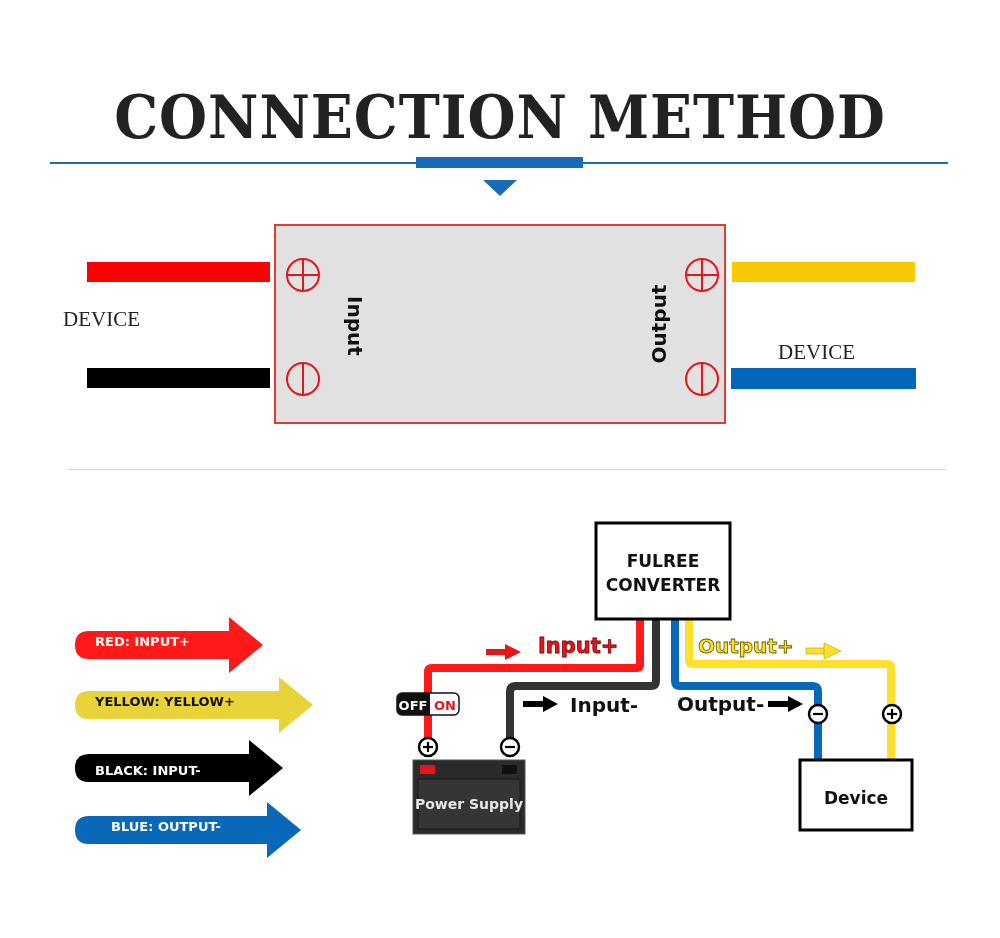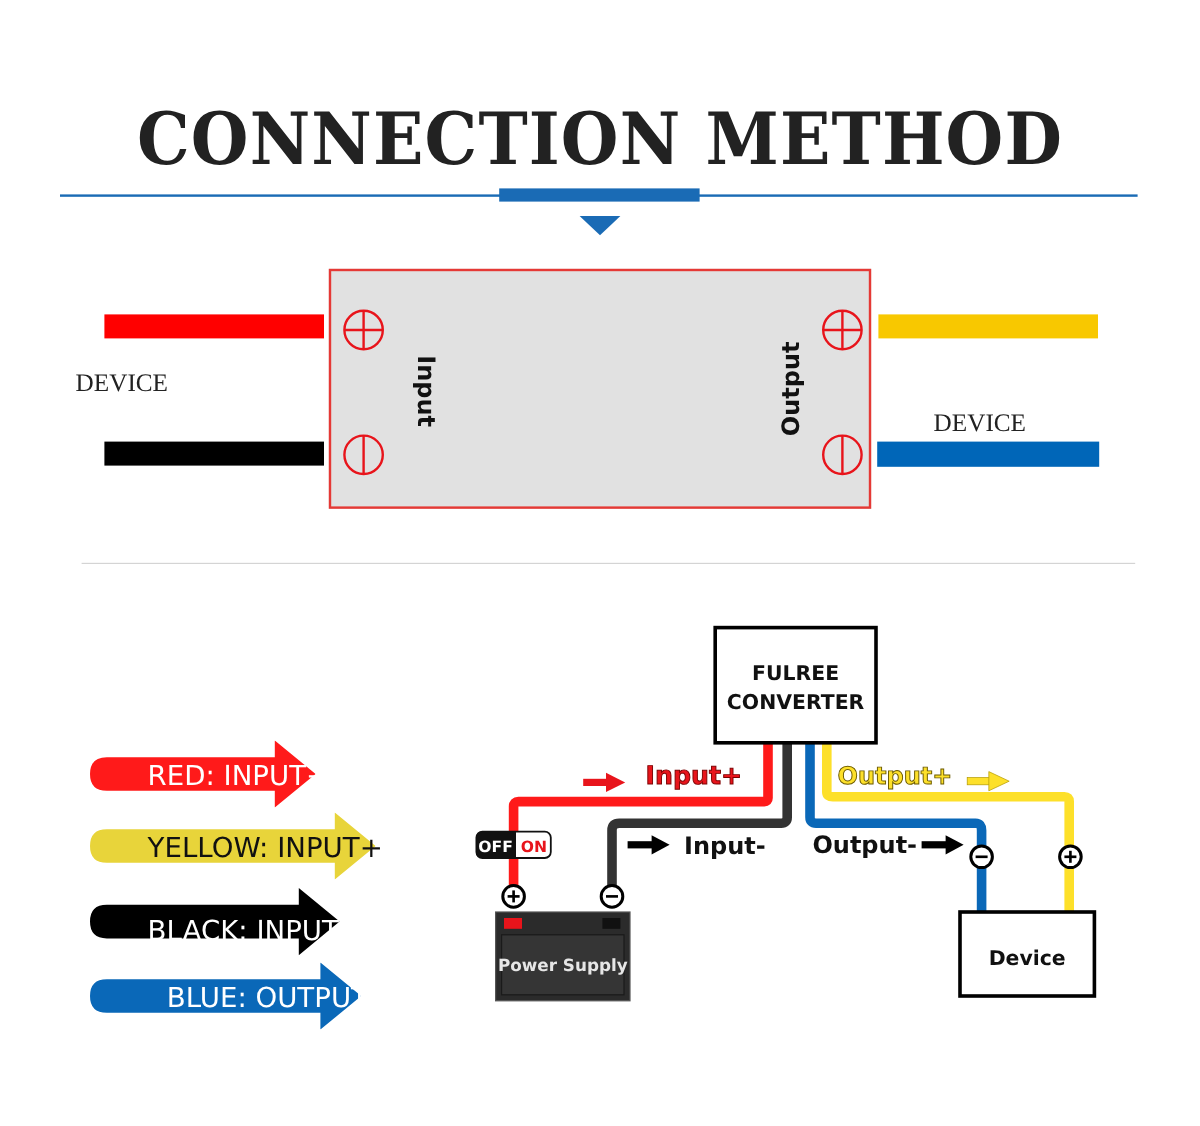--- a/index.html
+++ b/index.html
@@ -9,21 +9,21 @@
       left: 0; top: 82px; width: 1000px; text-align: center;
       font-family: "DejaVu Serif", "Liberation Serif", serif;
       font-weight: bold; font-size: 60px; letter-spacing: 1px; color: #222222;
       transform: scaleX(0.92); transform-origin: center;
     }
     .hline { background: #1a6bb5; }
     #dc-label, #device-label {
       font-family: "Liberation Serif", "DejaVu Serif", serif; font-size: 21px; color: #222; line-height: 24px;
     }
     .legend-text {
-      font-family: "DejaVu Sans", sans-serif; font-weight: normal; font-size: 23px; margin-left: 28px;
+      font-family: "DejaVu Sans", sans-serif; font-weight: bold; font-size: 13px;
     }
     svg text { font-family: "DejaVu Sans", sans-serif; }
   </style>
 </head>
 <body>
 
 <div id="title" class="abs">CONNECTION METHOD</div>
 <div class="abs hline" style="left:50px; top:162px; width:898px; height:2px;"></div>
 <div class="abs hline" style="left:416px; top:157px; width:167px; height:11px;"></div>
 <div class="abs" style="left:483px; top:180px; width:0; height:0; border-left:17px solid transparent; border-right:17px solid transparent; border-top:16px solid #1a6bb5;"></div>
@@ -69,21 +69,21 @@
     <div class="abs" style="left: 75px; top: 617px; width: 188px; height: 56px;">
       <svg width="188" height="56" style="position: absolute; left: 0px; top: 0px;">
         <path d="M14 14 L154 14 L154 0 L188 28 L154 56 L154 42 L14 42 Q0 42 0 28 Q0 14 14 14 Z" fill="#ff1a1a"></path>
       </svg>
       <div class="legend-text" style="position: absolute; left: 20px; top: 17px; color: rgb(255, 255, 255); white-space: nowrap;">RED: INPUT+</div>
     </div>
     <div class="abs" style="left: 75px; top: 677px; width: 238px; height: 56px;">
       <svg width="238" height="56" style="position: absolute; left: 0px; top: 0px;">
         <path d="M14 14 L204 14 L204 0 L238 28 L204 56 L204 42 L14 42 Q0 42 0 28 Q0 14 14 14 Z" fill="#e8d43a"></path>
       </svg>
-      <div class="legend-text" style="position: absolute; left: 20px; top: 17px; color: rgb(17, 17, 17); white-space: nowrap;">YELLOW: INPUT+</div>
+      <div class="legend-text" style="position: absolute; left: 20px; top: 17px; color: rgb(17, 17, 17); white-space: nowrap;">YELLOW: YELLOW+</div>
     </div>
     <div class="abs" style="left: 75px; top: 740px; width: 208px; height: 56px;">
       <svg width="208" height="56" style="position: absolute; left: 0px; top: 0px;">
         <path d="M14 14 L174 14 L174 0 L208 28 L174 56 L174 42 L14 42 Q0 42 0 28 Q0 14 14 14 Z" fill="#000000"></path>
       </svg>
       <div class="legend-text" style="position: absolute; left: 20px; top: 23px; color: rgb(255, 255, 255); white-space: nowrap;">BLACK: INPUT-</div>
     </div>
     <div class="abs" style="left: 75px; top: 802px; width: 226px; height: 56px;">
       <svg width="226" height="56" style="position: absolute; left: 0px; top: 0px;">
         <path d="M14 14 L192 14 L192 0 L226 28 L192 56 L192 42 L14 42 Q0 42 0 28 Q0 14 14 14 Z" fill="#0a68b8"></path>

